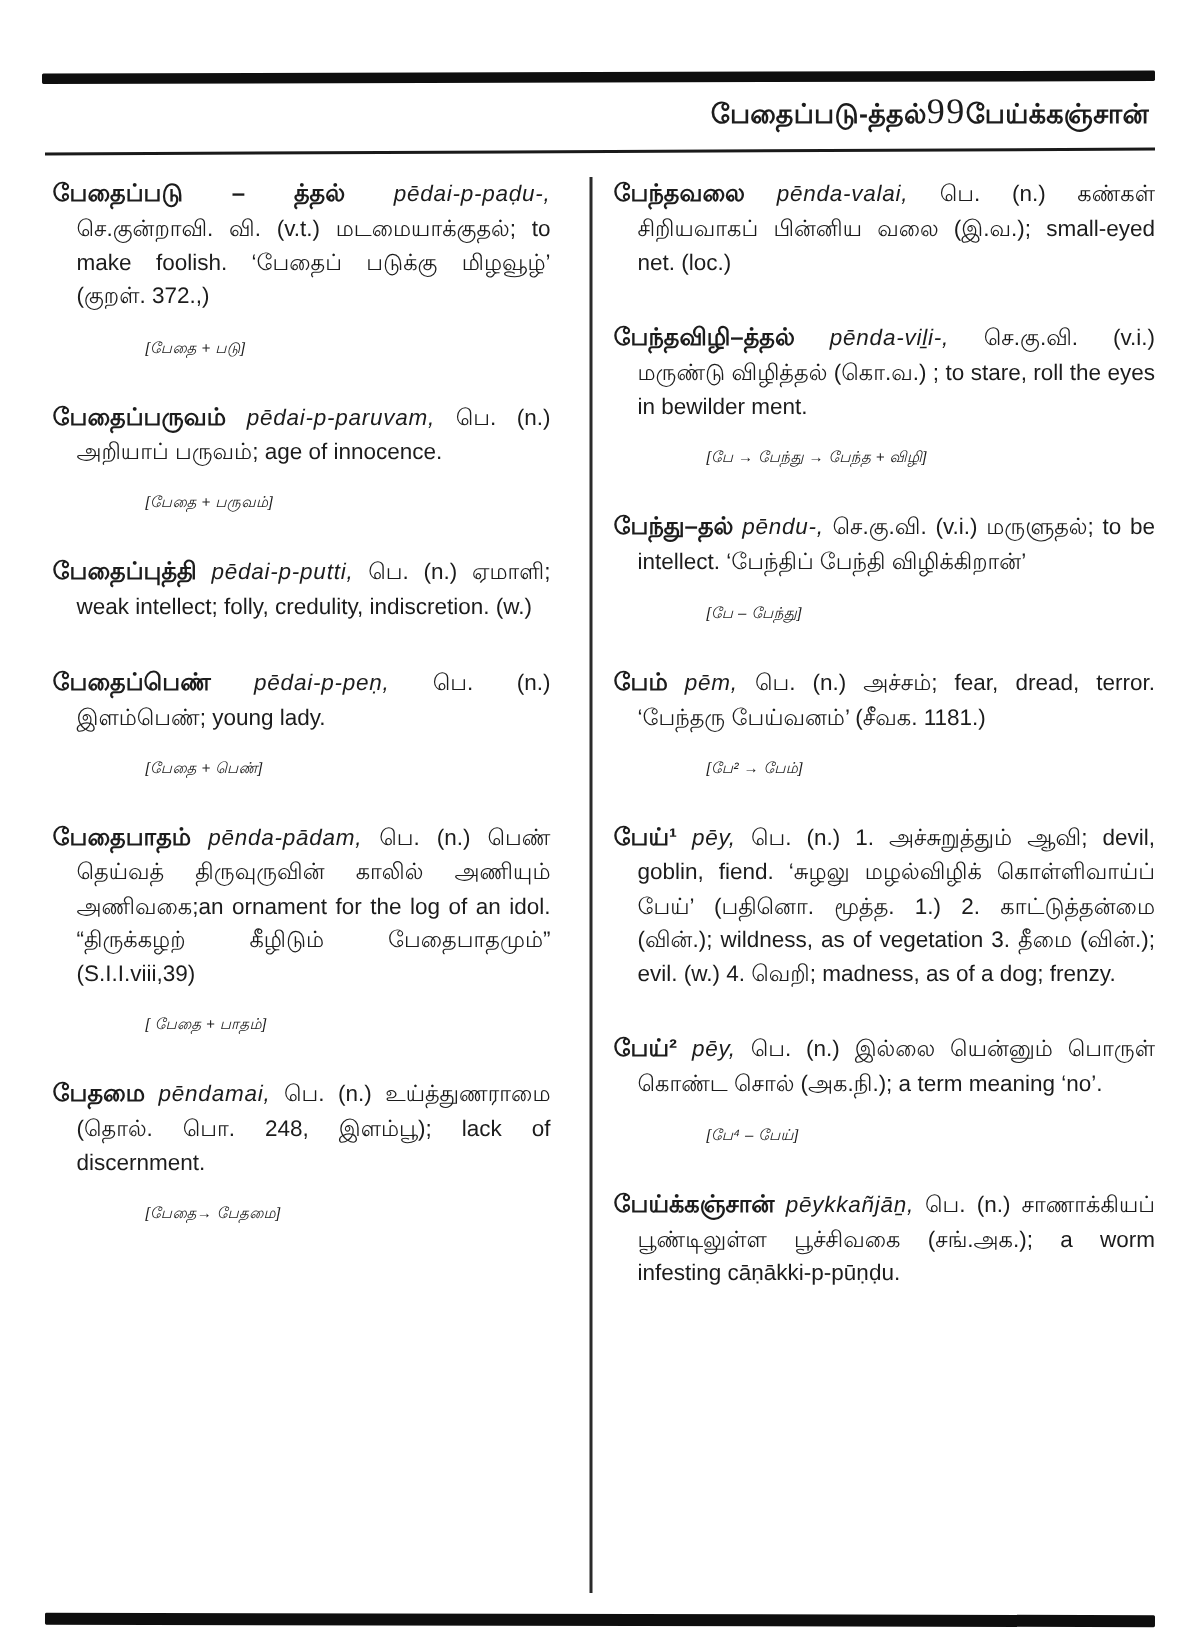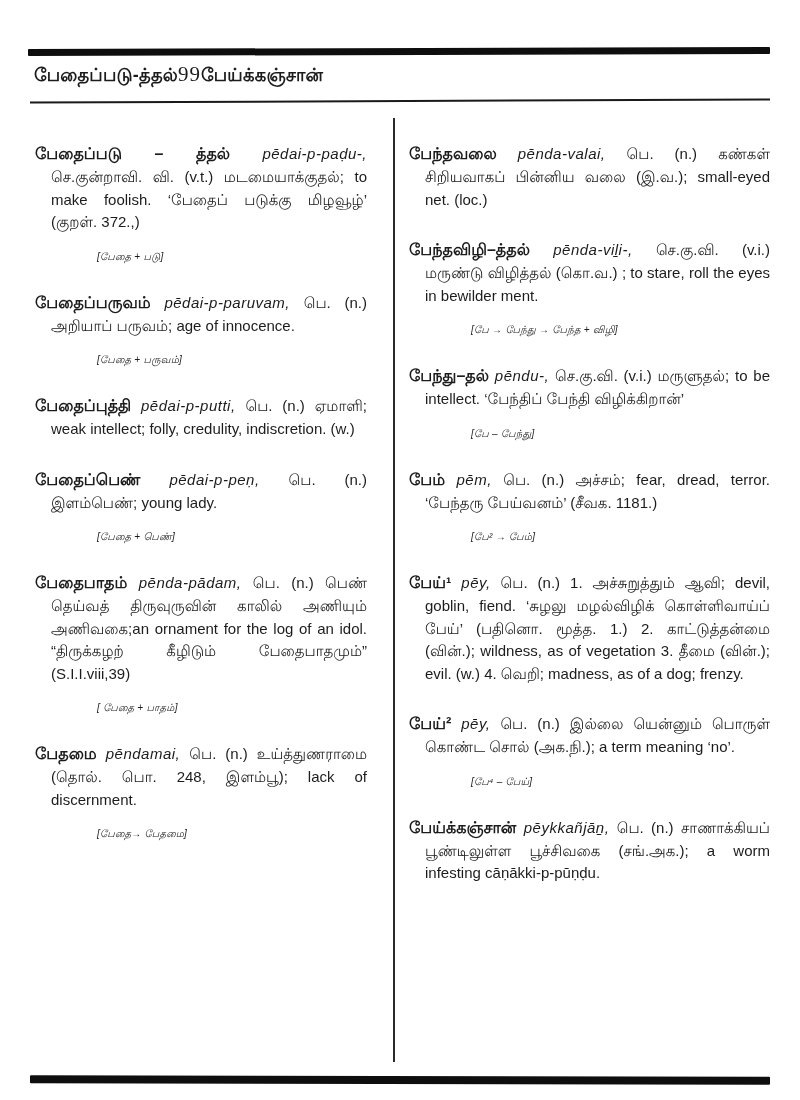--- a/index.html
+++ b/index.html
@@ -15,37 +15,37 @@
     background: #0e0e0e; border-radius: 1px;
     transform: rotate(-0.15deg);
   }
   .bottombar {
     position: absolute; left: 30px; top: 1076px; width: 740px; height: 8px;
     background: #0e0e0e; border-radius: 1px;
     transform: rotate(0.12deg);
   }
   .header {
     position: absolute; left: 34px; top: 62px; width: 732px;
-    display: flex; align-items: baseline; justify-content: flex-start;
+    display: flex; align-items: baseline; justify-content: flex-end;
   }
   .header .hw { font-weight: bold; font-size: 18px; letter-spacing: 0.2px; }
-  .header .pagenum { font-family: "Liberation Serif", serif; font-size: 21px; letter-spacing: 1px; }
+  .header .pagenum { font-family: "Liberation Serif", serif; font-size: 24px; letter-spacing: 1px; }
   .header-rule {
     position: absolute; left: 30px; top: 100px; width: 740px; height: 2px;
     background: #1a1a1a; transform: rotate(-0.25deg);
   }
   .col-divider {
     position: absolute; left: 393px; top: 118px; width: 2px; height: 944px;
     background: #2a2a2a;
   }
   .columns {
     position: absolute; left: 35px; top: 118px; width: 735px;
     display: flex;
   }
-  .col { font-size: 15px; line-height: 1.5; margin-top: 24px; }
+  .col { font-size: 15px; line-height: 1.5; }
   .col-left  { width: 350px; padding-right: 18px; }
   .col-right { width: 385px; padding-left: 24px; }
   .entry { margin-bottom: 27px; }
   .entry-text {
     padding-left: 16px; text-indent: -16px;
     text-align: justify;
   }
   .head { font-weight: bold; font-size: 16px; }
   .translit { font-style: italic; letter-spacing: 0.5px; }
   .etym {

